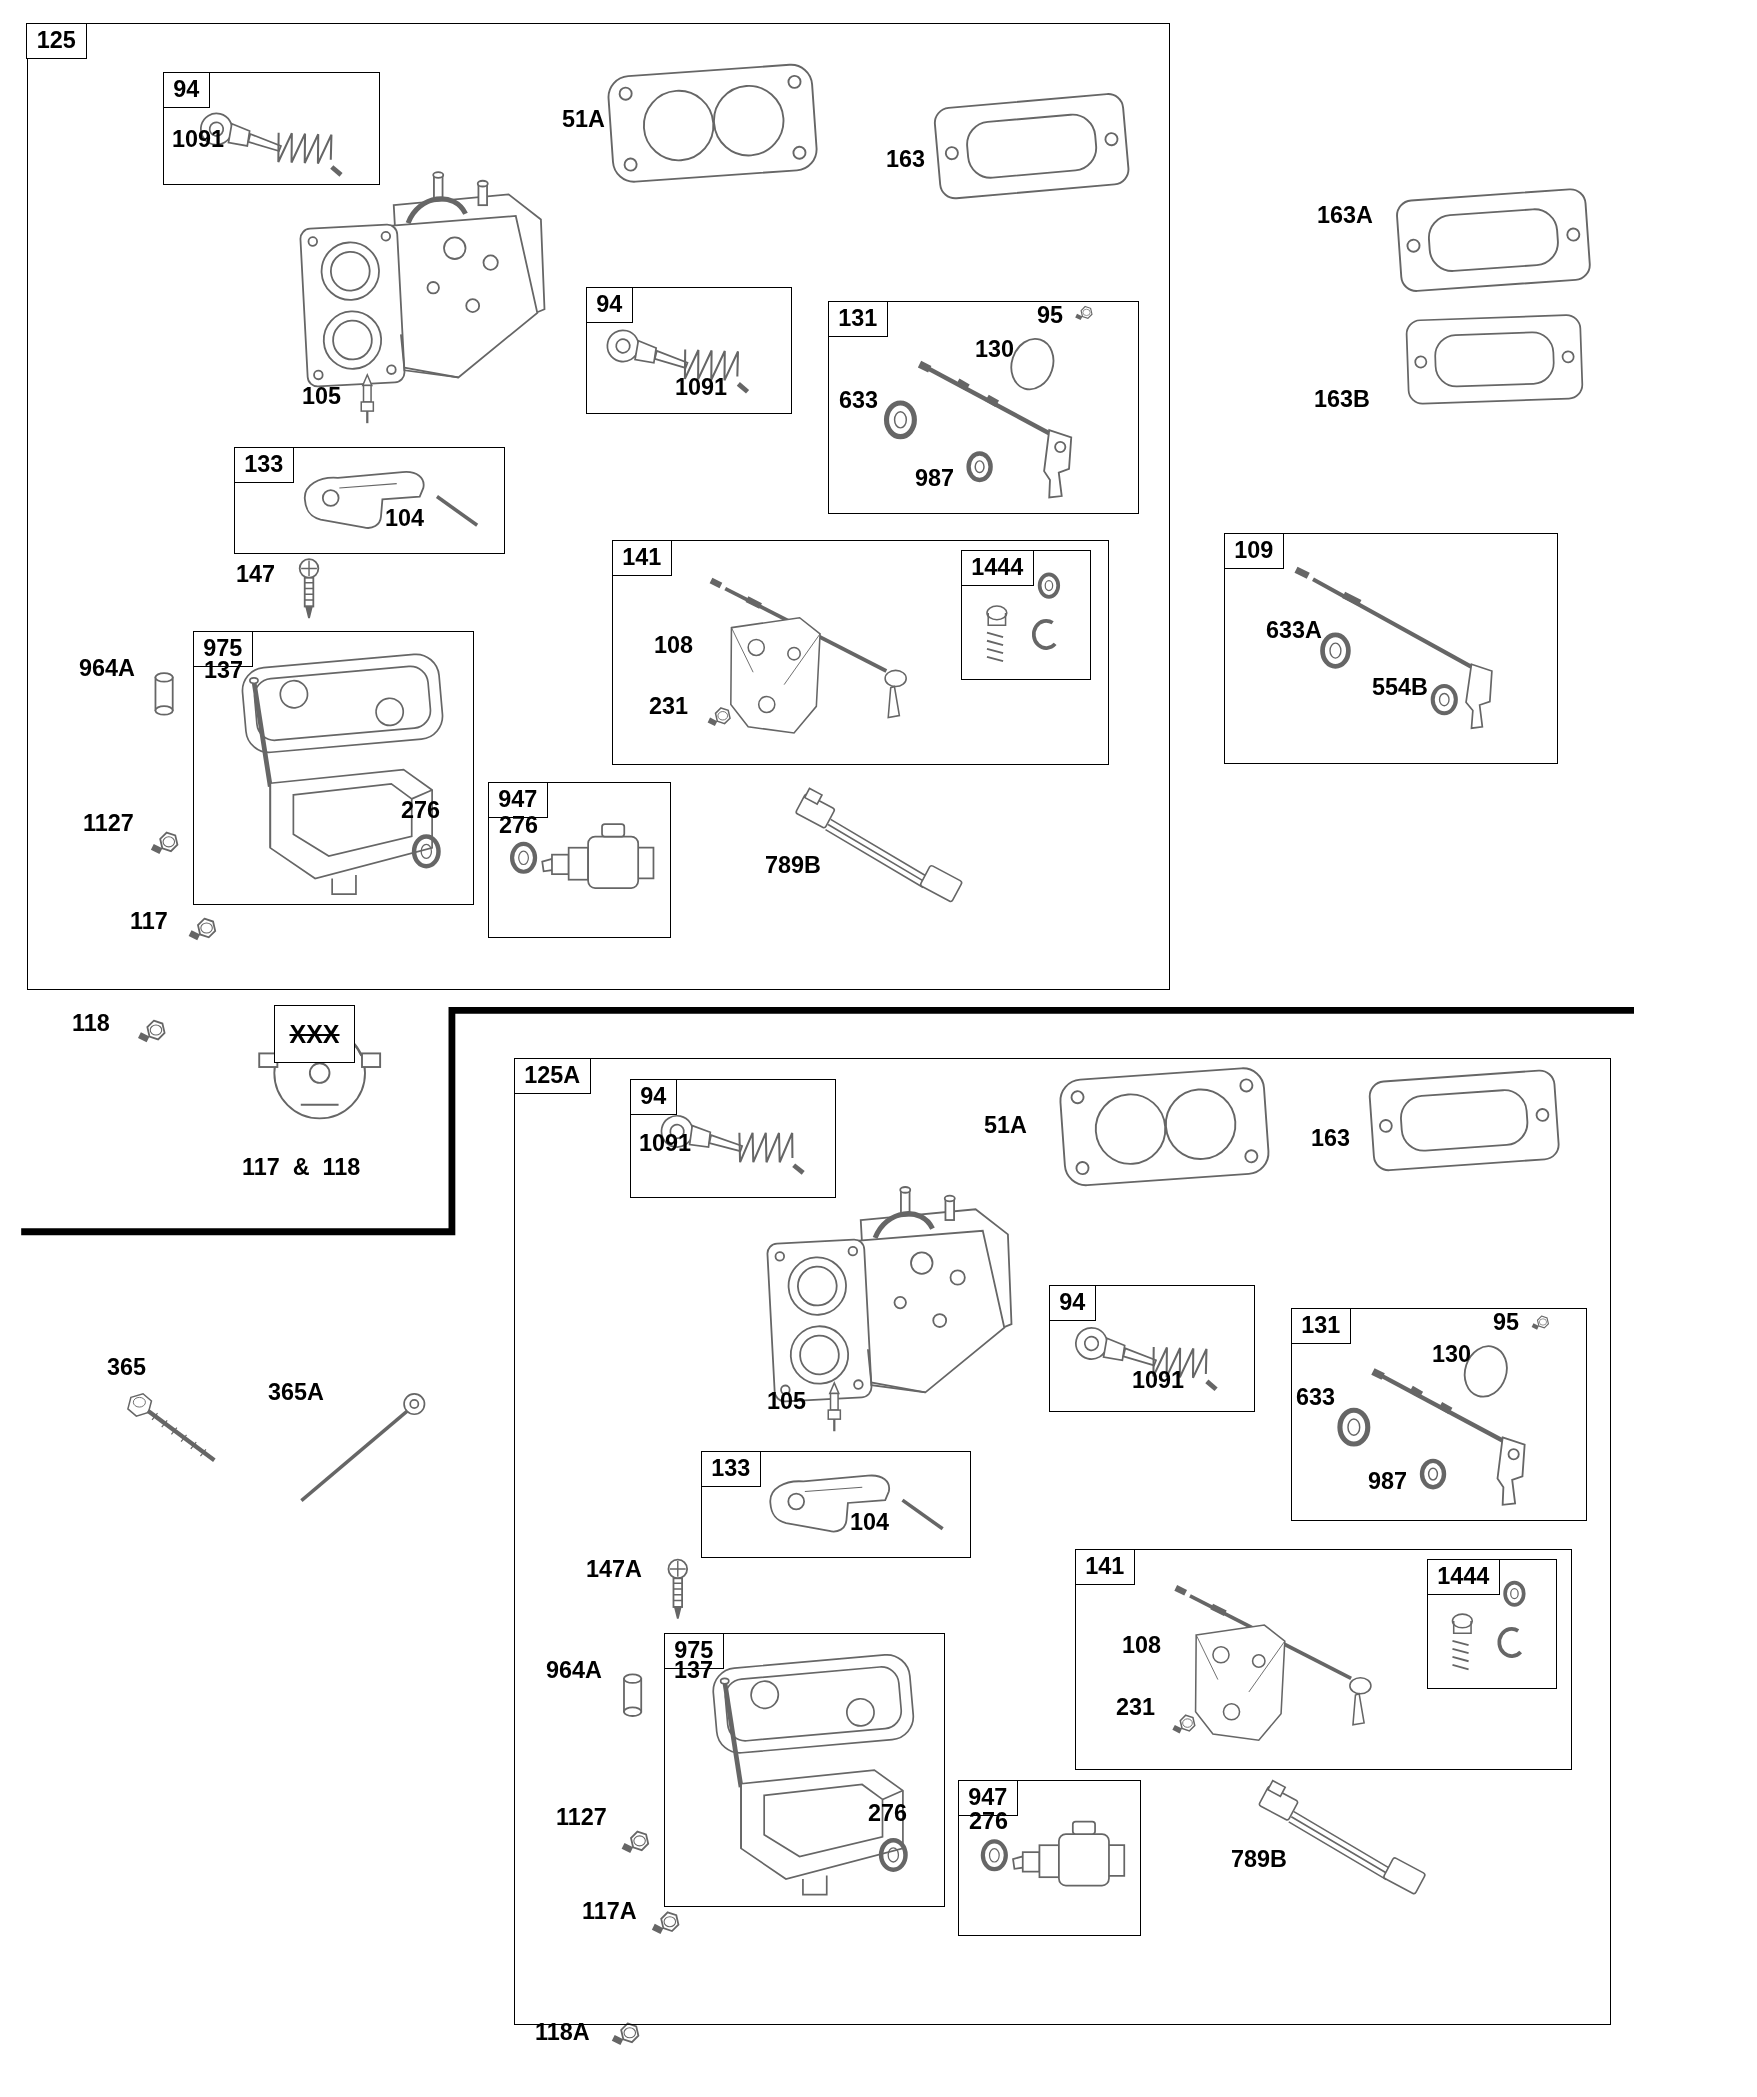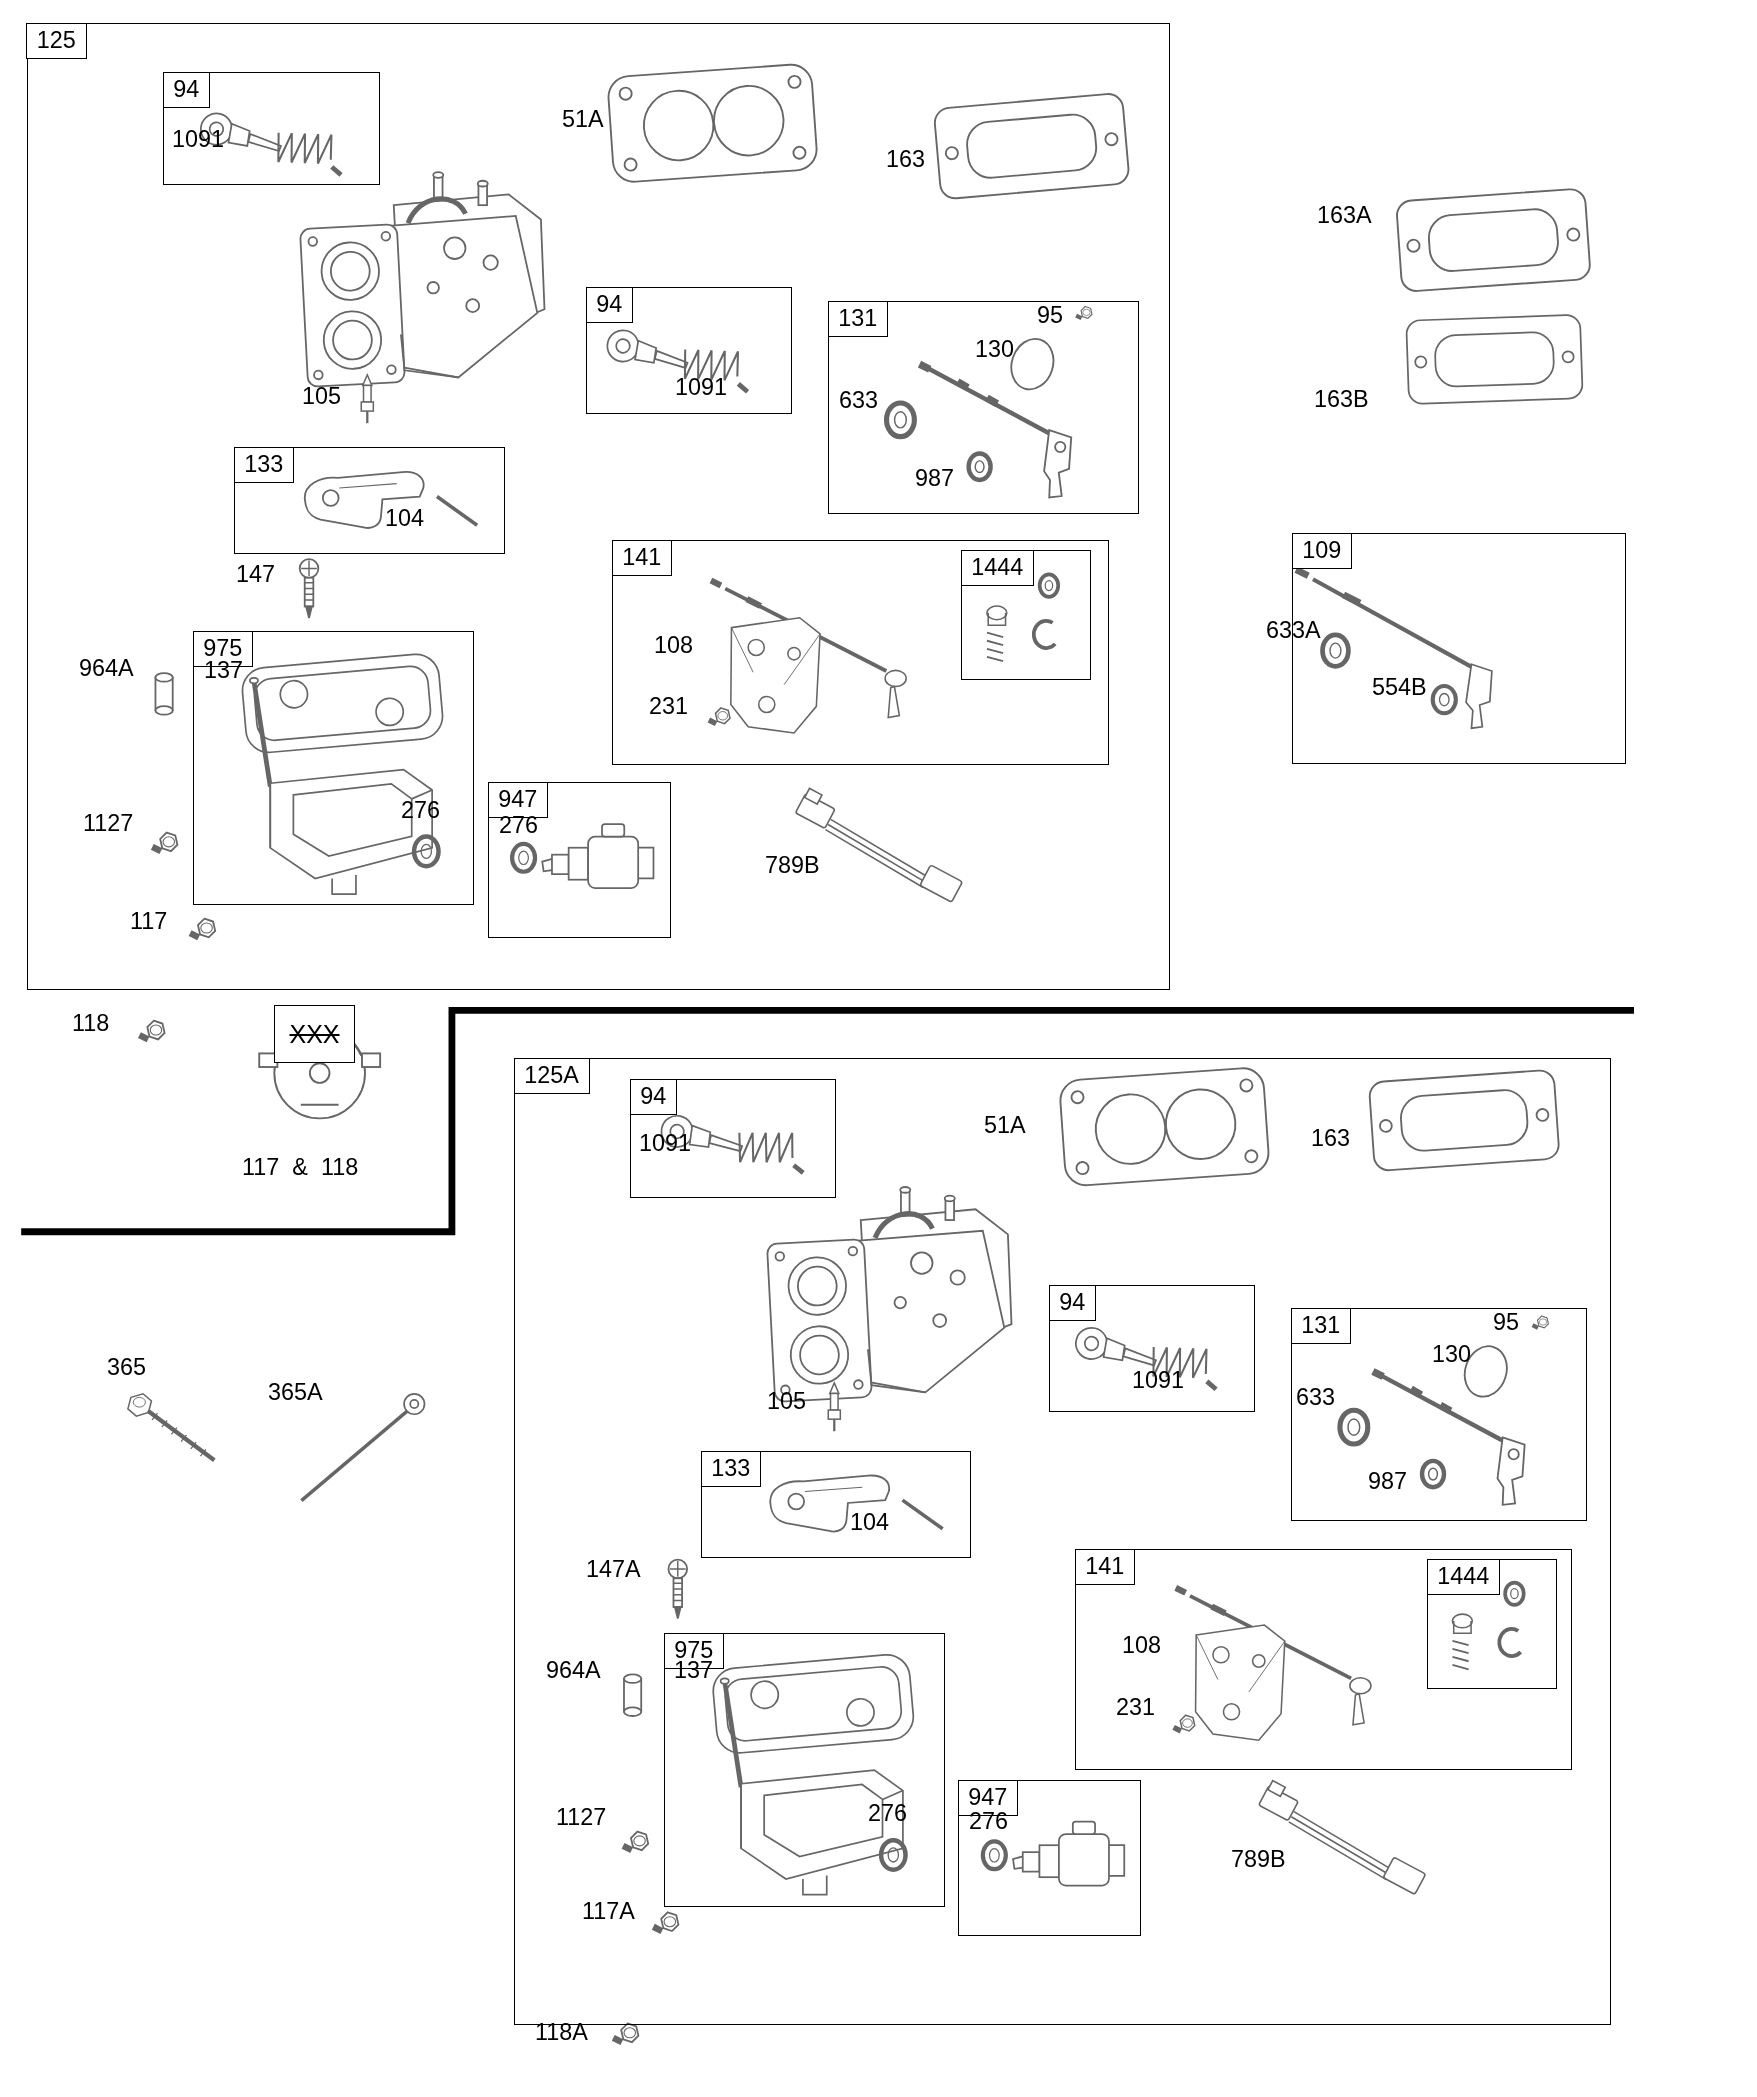--- a/index.html
+++ b/index.html
@@ -5,20 +5,21 @@
   * { box-sizing: border-box; margin: 0; padding: 0; }
   body { background: #fff; }
   #stage {
     position: relative;
     width: 1634px;
     height: 2097px;
     background: #fff;
     font-family: "Liberation Sans", sans-serif;
     color: #000;
     overflow: hidden;
+    font-weight: bold;
   }
   .art { position: absolute; left: 0; top: 0; }
   .pbox { position: absolute; border: 1.5px solid #000; }
   .tag {
     position: absolute; top: -1.5px; left: -1.5px;
     border: 1.5px solid #000; background: #fff;
     padding: 3.8px 9.8px; font-size: 23.4px; line-height: 1.15;
     display: inline-block; white-space: nowrap;
   }
   .lbl { position: absolute; font-size: 23.4px; line-height: 1.1; white-space: pre; }
@@ -398,21 +399,21 @@
   </div>
   <div class="pbox" style="left:193px;top:631px;width:281px;height:274px;">
     <span class="tag">975</span>
   </div>
   <div class="pbox" style="left:612px;top:540px;width:497px;height:225px;">
     <span class="tag">141</span>
   </div>
   <div class="pbox" style="left:961px;top:550px;width:130px;height:130px;">
     <span class="tag">1444</span>
   </div>
-  <div class="pbox" style="left:1292px;top:533px;width:334px;height:231px;">
+  <div class="pbox" style="left:1224px;top:533px;width:334px;height:231px;">
     <span class="tag">109</span>
   </div>
   <div class="pbox" style="left:488px;top:782px;width:183px;height:156px;">
     <span class="tag">947</span>
   </div>
 
   <div class="xbox" style="left:274px;top:1005px;width:81px;height:58px;">XXX</div>
 
   <div class="pbox" style="left:514px;top:1043px;width:1097px;height:967px;margin-top:15px;">
     <span class="tag">125A</span>

